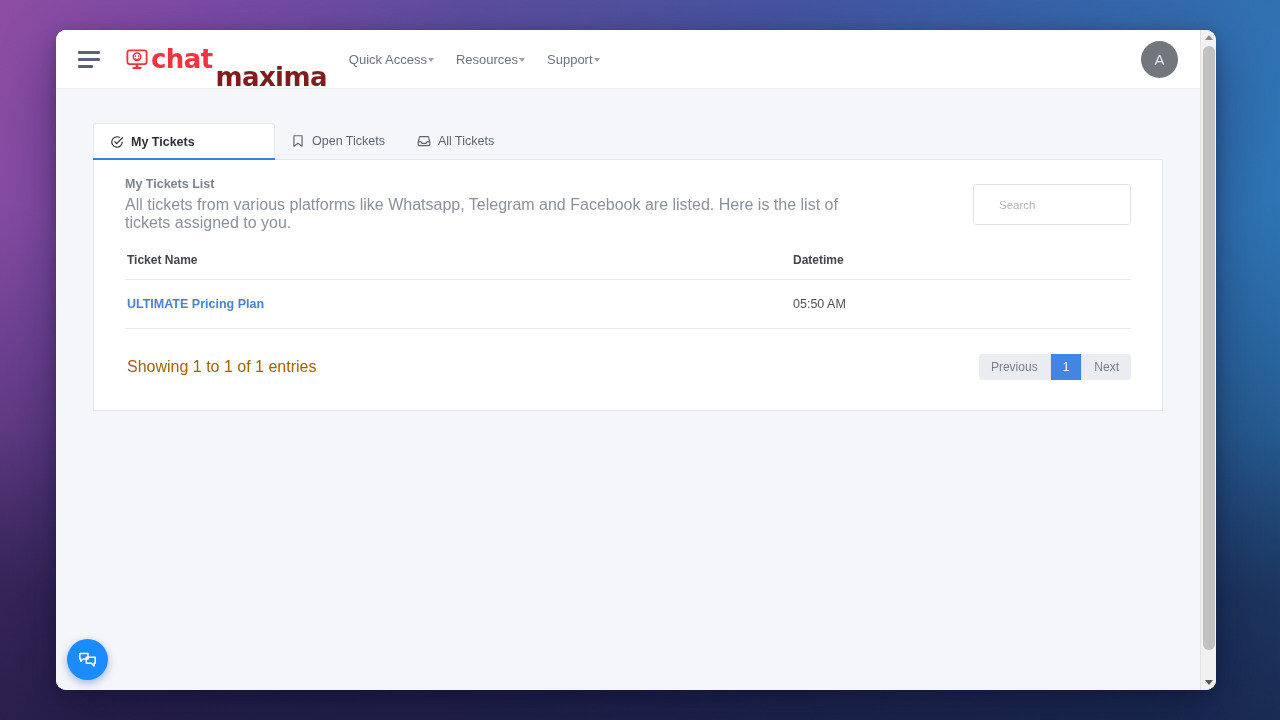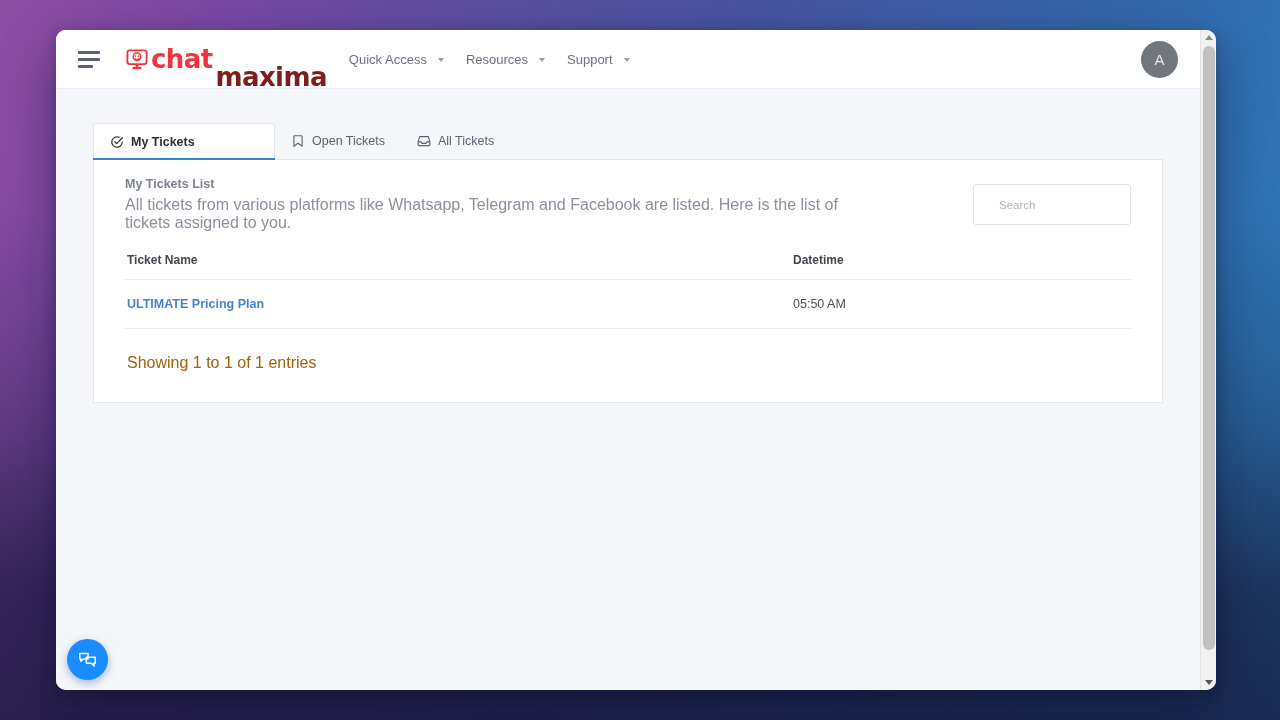--- a/index.html
+++ b/index.html
@@ -90,21 +90,21 @@
     font-family: "DejaVu Sans", sans-serif;
   }
   #logo .word.red { color: #f5333f; }
   #logo .word.blue { color: #7f1d1d; margin-top: 36px; }
 
   
   #navlinks { display: flex; align-items: center; gap: 22px; }
   .navlink {
     display: flex;
     align-items: center;
-    gap: 11px;
+    gap: 1px;
     font-size: 13px;
     color: #6b7280;
     cursor: pointer;
     white-space: nowrap;
   }
   .navlink .chev {
     width: 0; height: 0;
     border-left: 3.5px solid transparent;
     border-right: 3.5px solid transparent;
     border-top: 4px solid #9aa1ad;
@@ -436,20 +436,25 @@
               <td>
                 <a href="#">ULTIMATE Pricing Plan</a>
               </td>
               <td>05:50 AM</td>
             </tr>
           </tbody>
         </table>
 
         <div id="table-footer">
           <div id="entries-info">Showing 1 to 1 of 1 entries</div>
+          <div id="pagination">
+            <div class="pg">Previous</div>
+            <div class="pg active">1</div>
+            <div class="pg">Next</div>
+          </div>
         </div>
 
       </div>
     </div>
 
     <div id="chat-widget">
       <svg viewBox="0 0 24 24">
         <path d="M3.2 5.2h9.4v6.3H7.1L4.4 14V11.5H3.2z" fill="none" stroke="#ffffff" stroke-width="1.7" stroke-linejoin="round"></path>
         <path d="M10.6 9.3h10.2v7.1h-1.3v2.9l-2.9-2.9h-6z" fill="none" stroke="#ffffff" stroke-width="1.7" stroke-linejoin="round"></path>
       </svg>

